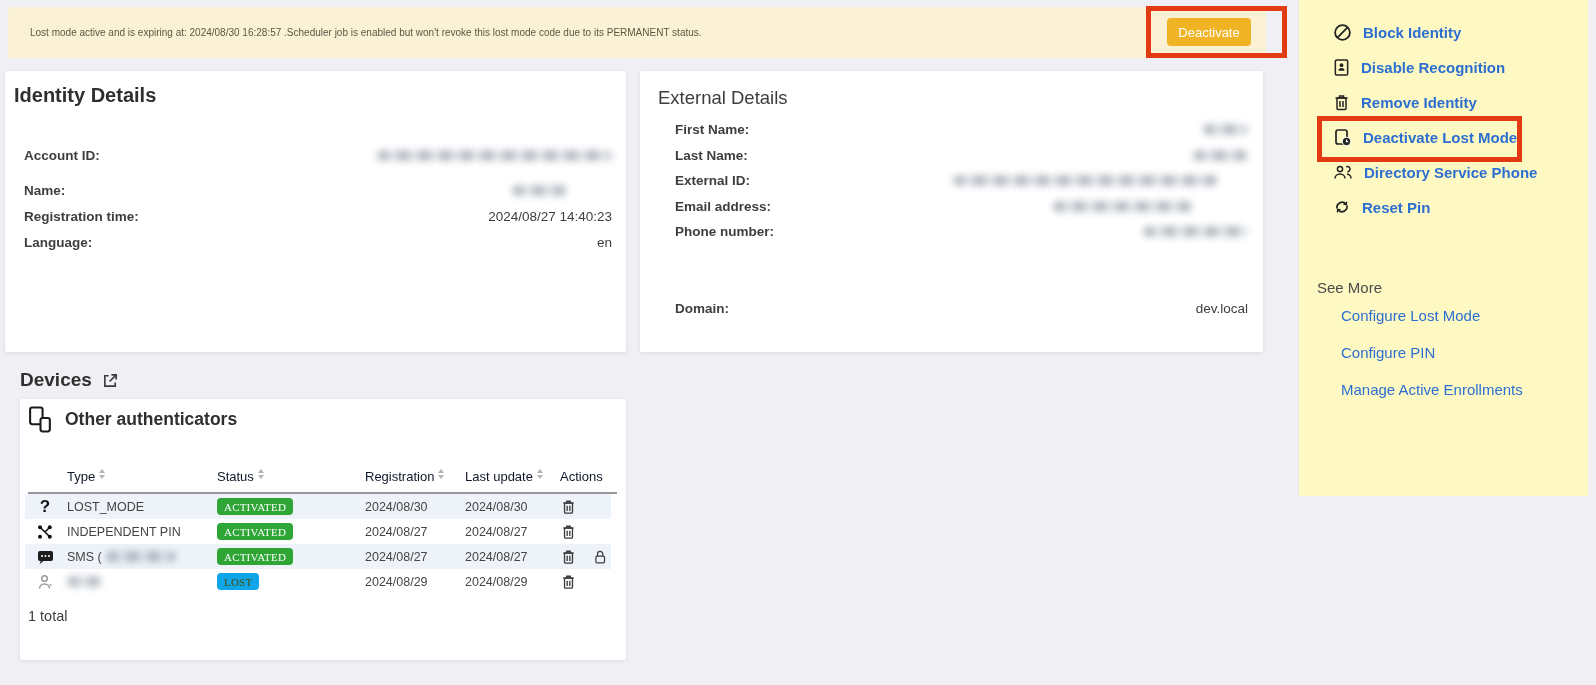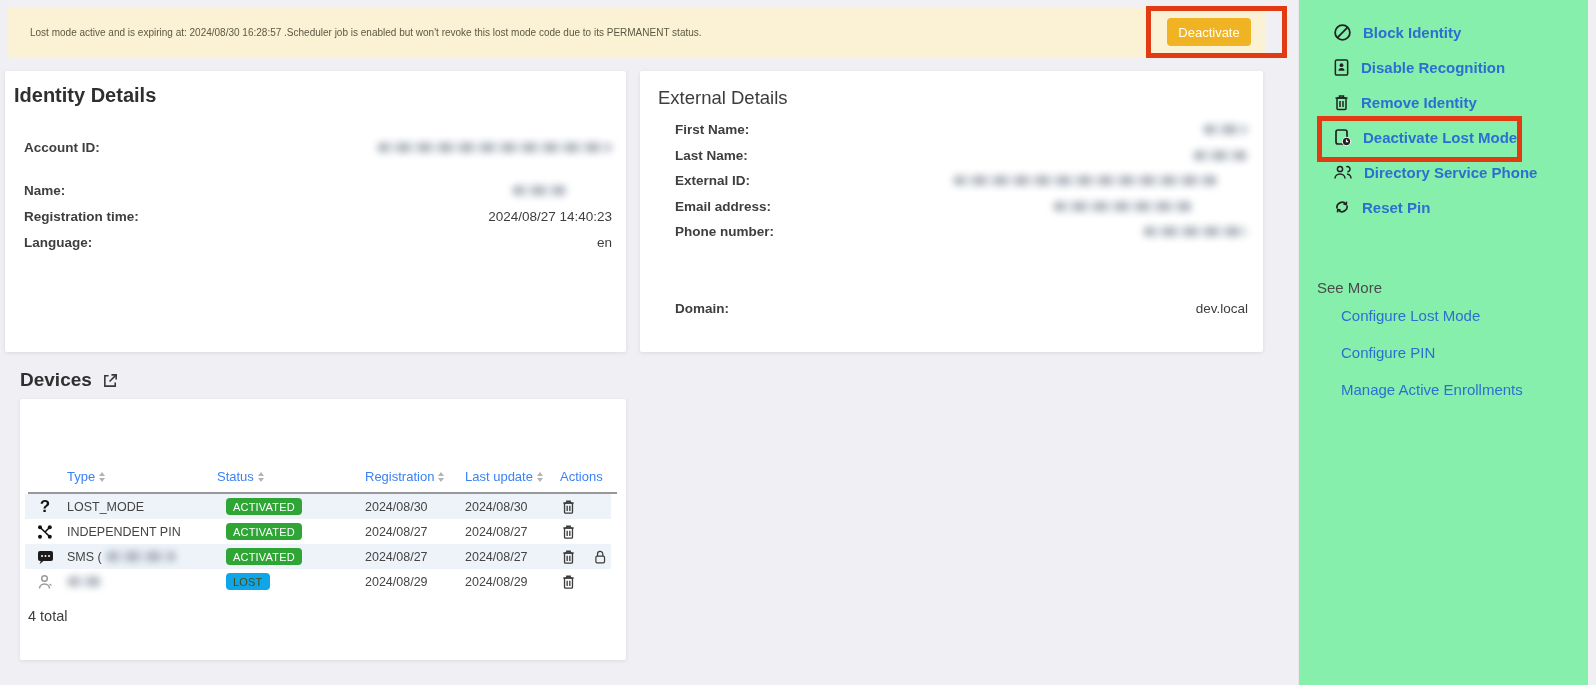--- a/index.html
+++ b/index.html
@@ -36,61 +36,61 @@
   .w70{width:70px;display:inline-block;vertical-align:middle;margin-left:4px;}
   .w35{width:35px}
 
   
   .devices-heading{position:absolute;left:20px;top:369px;display:flex;align-items:center;gap:10px;}
   .devices-heading span{font-size:19px;font-weight:700;color:#2f2f2f;}
   #devices-card{left:20px;top:399px;width:606px;height:261px;}
   .oa-head{position:absolute;left:8px;top:7px;display:flex;align-items:center;gap:12px;}
   .oa-title{font-size:17.5px;font-weight:700;color:#2f2f2f;}
   .thead{position:absolute;left:8px;right:9px;top:55px;height:38px;border-bottom:2px solid #97979c;}
-  .th{position:absolute;bottom:8px;font-size:13px;color:#3b82f6;display:flex;align-items:center;gap:4px;cursor:pointer;}
+  .th{position:absolute;bottom:8px;font-size:13px;color:#0f172a;display:flex;gap:4px;cursor:pointer;}
   .sort{display:inline-flex;flex-direction:column;gap:2px;}
   .sort i{display:block;width:0;height:0;border-left:3.5px solid transparent;border-right:3.5px solid transparent;}
   .sort .up{border-bottom:4px solid #b3b3b8;}
   .sort .dn{border-top:4px solid #b3b3b8;}
   .trow{position:absolute;left:5px;width:586px;height:25px;}
   .trow.stripe{background:#edf3f9;}
   .cell{position:absolute;top:0;height:25px;display:flex;align-items:center;font-size:12.5px;color:#444;}
   .c-icon{left:7px;width:26px;justify-content:center;}
   .c-type{left:42px;}
-  .c-status{left:201px;}
+  .c-status{left:192px;font-family:Liberation Serif, serif;}
   .c-reg{left:340px;}
   .c-last{left:440px;}
   .c-trash{left:536px;cursor:pointer;}
   .c-lock{left:568px;cursor:pointer;}
   .badge{font-size:11px;padding:2.5px 7px;border-radius:4px;letter-spacing:.2px;}
   .badge-green{background:#2fa535;color:#fff;}
   .badge-yellow{background:#0ea5e9;color:#4c4a05;}
   .qmark{font-size:17px;font-weight:700;color:#111;}
   .total{position:absolute;left:8px;top:209px;font-size:14.5px;color:#3d3d3d;}
 
   
-  .sidebar{position:absolute;left:1298px;top:0;width:290px;height:685px;background:#86efac;border-left:1px solid #e8e8ec;box-sizing:border-box;text-align:right;}
+  .sidebar{position:absolute;left:1298px;top:0;width:290px;height:496px;background:#fef9c3;border-left:1px solid #e8e8ec;box-sizing:border-box;text-align:right;}
   .side-item{position:absolute;left:34px;height:20px;display:flex;align-items:center;gap:11px;cursor:pointer;}
   .side-item .slabel{font-size:15px;font-weight:600;color:#2d6fd1;}
   .see-more-title{position:absolute;left:18px;top:279px;font-size:15px;color:#4b4b4b;}
   .see-link{position:absolute;left:42px;font-size:15px;color:#2d6fd1;cursor:pointer;}
   svg{display:block;}
 </style>
 </head>
 <body>
 
 <div class="banner">
   <span class="banner-text">Lost mode active and is expiring at: 2024/08/30 16:28:57 .Scheduler job is enabled but won't revoke this lost mode code due to its PERMANENT status.</span>
 </div>
 <button class="deactivate-btn">Deactivate</button>
 <div class="annotation" id="anno-banner"></div>
 
 <div class="card" id="identity-card">
   <div class="card-title-bold">Identity Details</div>
-  <div class="field" style="top:68px">
+  <div class="field" style="top:76px">
     <span class="flabel">Account ID:</span>
     <span class="blur w235"></span>
   </div>
   <div class="field" style="top:111px">
     <span class="flabel">Name:</span>
     <span class="blur w55" style="margin-right:45px"></span>
   </div>
   <div class="field" style="top:137px">
     <span class="flabel">Registration time:</span>
     <span class="fvalue">2024/08/27 14:40:23</span>
@@ -134,20 +134,29 @@
   <span>
     <svg width="17" height="17" viewBox="0 0 18 18" fill="none" stroke="#3a3a3a" stroke-width="1.7">
       <path d="M7 4 H3 V15 H14 V11"></path>
       <path d="M8 10 L15 3"></path>
       <path d="M10 3 H15 V8"></path>
     </svg>
   </span>
 </div>
 
 <div class="card" id="devices-card">
+  <div class="oa-head">
+    <span>
+      <svg width="25" height="27" viewBox="0 0 24 26" fill="none" stroke="#1a1a1a" stroke-width="2">
+        <rect x="2" y="1.5" width="12" height="16" rx="2"></rect>
+        <rect x="12" y="11.5" width="9" height="13" rx="2" fill="#fff"></rect>
+      </svg>
+    </span>
+    <span class="oa-title">Other authenticators</span>
+  </div>
 
   <div class="thead">
     <div class="th" style="left:39px">
       <span>Type</span>
       <span class="sort">
           <i class="up"></i>
           <i class="dn"></i>
         </span>
     </div>
     <div class="th" style="left:189px">
@@ -280,21 +289,21 @@
       <svg width="15" height="16" viewBox="0 0 17 18" fill="none" stroke="#3c3c3c" stroke-width="1.5">
         <path d="M2.5 4.5 H14.5"></path>
           <path d="M6.5 4.5 V2.5 H10.5 V4.5"></path>
         <rect x="4" y="4.5" width="9" height="11.5" rx="1"></rect>
         <path d="M7 7.5 V13.5"></path>
           <path d="M10 7.5 V13.5"></path>
       </svg>
     </div>
   </div>
 
-  <div class="total">4 total</div>
+  <div class="total">1 total</div>
 </div>
 
 <div class="sidebar">
   <div class="side-item" style="top:22px">
     <span>
       <svg width="19" height="19" viewBox="0 0 18 18" fill="none" stroke="#222" stroke-width="1.7">
         <circle cx="9" cy="9" r="7"></circle>
         <path d="M4.2 13.8 L13.8 4.2"></path>
       </svg>
     </span>

